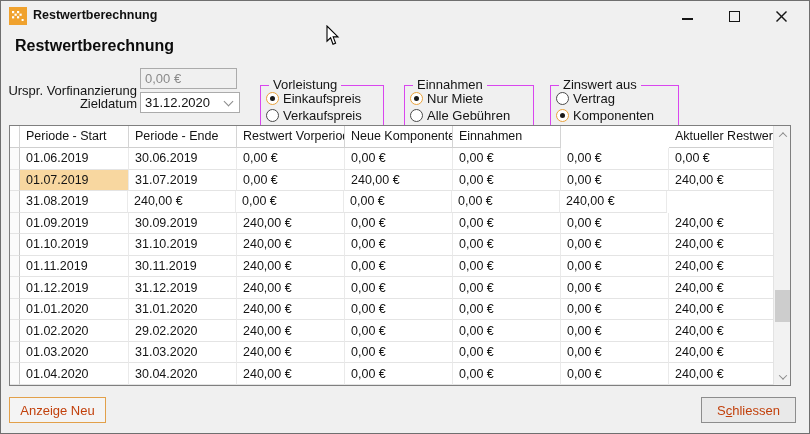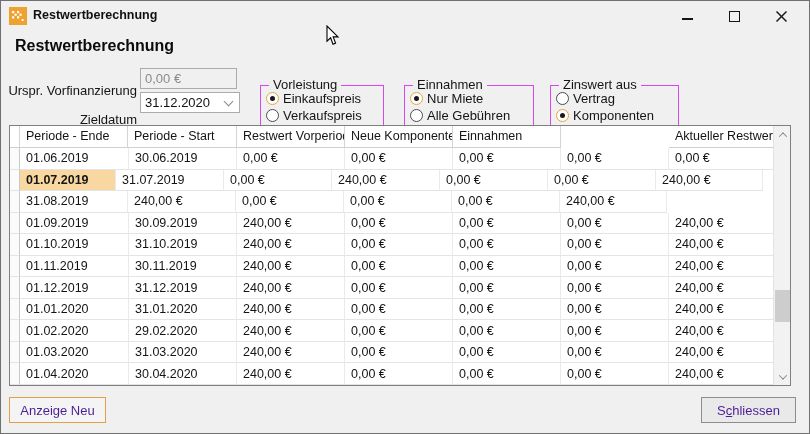--- a/index.html
+++ b/index.html
@@ -17,21 +17,21 @@
   .win-title { position:absolute; left:32px; top:7px; font-size:12.5px; font-weight:700; color:#101010; }
   .win-controls { position:absolute; right:4px; top:0; height:30px; display:flex; }
   .win-btn { width:47px; height:30px; display:flex; align-items:center; justify-content:center; }
   .glyph-min { width:11px; height:0; border-top:2px solid #151515; margin-top:6px; }
   .glyph-max { width:11px; height:11px; border:1.4px solid #151515; }
   
   .heading { position:absolute; left:14px; top:36px; font-size:16px; font-weight:700; color:#0c0c0c; }
   
   .form-label { position:absolute; left:0; width:136px; text-align:right; font-size:13px; color:#141414; }
   .lbl-vorf { top:82px; }
-  .lbl-ziel { top:95px;margin-top:16px; }
+  .lbl-ziel { top:95px; }
   .txt-disabled {
     position:absolute; left:139px; top:67px; width:97px; height:21px;
     background:#F0F0F0; border:1px solid #ABABAB; color:#8A8A8A;
     font-size:13px; line-height:19px; padding-left:4px;
   }
   .combo {
     position:absolute; left:139px; top:91px; width:100px; height:21px;
     background:#FFFFFF; border:1px solid #ABABAB;
     font-size:13px; line-height:19px; padding-left:4px; color:#111;
   }
@@ -93,21 +93,21 @@
     background:#F2F2F2; border-left:1px solid #E3E3E3;
   }
   .sb-btn { position:absolute; left:0; width:17px; height:17px; display:flex; align-items:center; justify-content:center; }
   .sb-up { top:0; } .sb-down { bottom:0; }
   .chev { width:6px; height:6px; border-right:1.3px solid #8a8a8a; border-bottom:1.3px solid #8a8a8a; }
   .chev.up { transform:rotate(-135deg) translate(-1px,-1px); }
   .chev.down { transform:rotate(45deg) translate(-1px,-1px); }
   .sb-thumb { position:absolute; left:1px; width:15px; top:164px; height:32px; background:#CDCDCD; }
   
   .btn {
-    position:absolute; top:396px; height:26px; font-size:13px; color:#4c1d95;
+    position:absolute; top:396px; height:26px; font-size:13px; color:#c2410c;
     display:flex; align-items:center; justify-content:center;
   }
   .btn-refresh { left:8px; width:97px; background:#F4F4F4; border:1px solid var(--focus_border,#E2A04A); }
   .btn-close { left:700px; width:95px; background:#E9E9E9; border:1px solid #8D8D8D; }
   .accel { text-decoration:underline; }
   
   .cursor { position:absolute; left:325px; top:24px; width:14px; height:21px; pointer-events:none; }
 </style>
 </head>
 <body>
@@ -198,42 +198,42 @@
     <span class="opt-label">Komponenten</span>
   </div>
 </div>
   </div>
 </div>
 
   <div class="table">
     <div class="grid" id="grid-root">
         <div class="thead">
           <div class="hcell corner" style="width: 10px;"></div>
+          <div class="hcell" style="width: 109px;">Periode - Start</div>
           <div class="hcell" style="width: 108px;">Periode - Ende</div>
-          <div class="hcell" style="width: 109px;">Periode - Start</div>
           <div class="hcell" style="width: 108px;">Restwert Vorperiode</div>
           <div class="hcell" style="width: 108px;">Neue Komponenten</div>
           <div class="hcell" style="width: 108px;">Einnahmen</div>
           <div class="hcell" style="width: 108px; margin-top: 32px;">Kosten (Zinsen)</div>
           <div class="hcell" style="width: 107px;">Aktueller Restwert</div>
         </div>
         <div class="tbody">
           <div class="trow">
             <div class="rowhead"></div>
             <div class="cell" style="width: 109px;">01.06.2019</div>
             <div class="cell" style="width: 108px;">30.06.2019</div>
             <div class="cell" style="width: 108px;">0,00 €</div>
             <div class="cell" style="width: 108px;">0,00 €</div>
             <div class="cell" style="width: 108px;">0,00 €</div>
             <div class="cell" style="width: 108px;">0,00 €</div>
             <div class="cell" style="width: 107px;">0,00 €</div>
           </div>
           <div class="trow">
             <div class="rowhead"></div>
-            <div class="cell sel" style="width: 96px; font-weight: bold;">01.07.2019</div>
+            <div class="cell sel" style="width: 109px;">01.07.2019</div>
             <div class="cell" style="width: 108px;">31.07.2019</div>
             <div class="cell" style="width: 108px;">0,00 €</div>
             <div class="cell" style="width: 108px;">240,00 €</div>
             <div class="cell" style="width: 108px;">0,00 €</div>
             <div class="cell" style="width: 108px;">0,00 €</div>
             <div class="cell" style="width: 107px;">240,00 €</div>
           </div>
           <div class="trow">
             <div class="rowhead"></div>
             <div class="cell" style="width: 108px;">31.08.2019</div>

